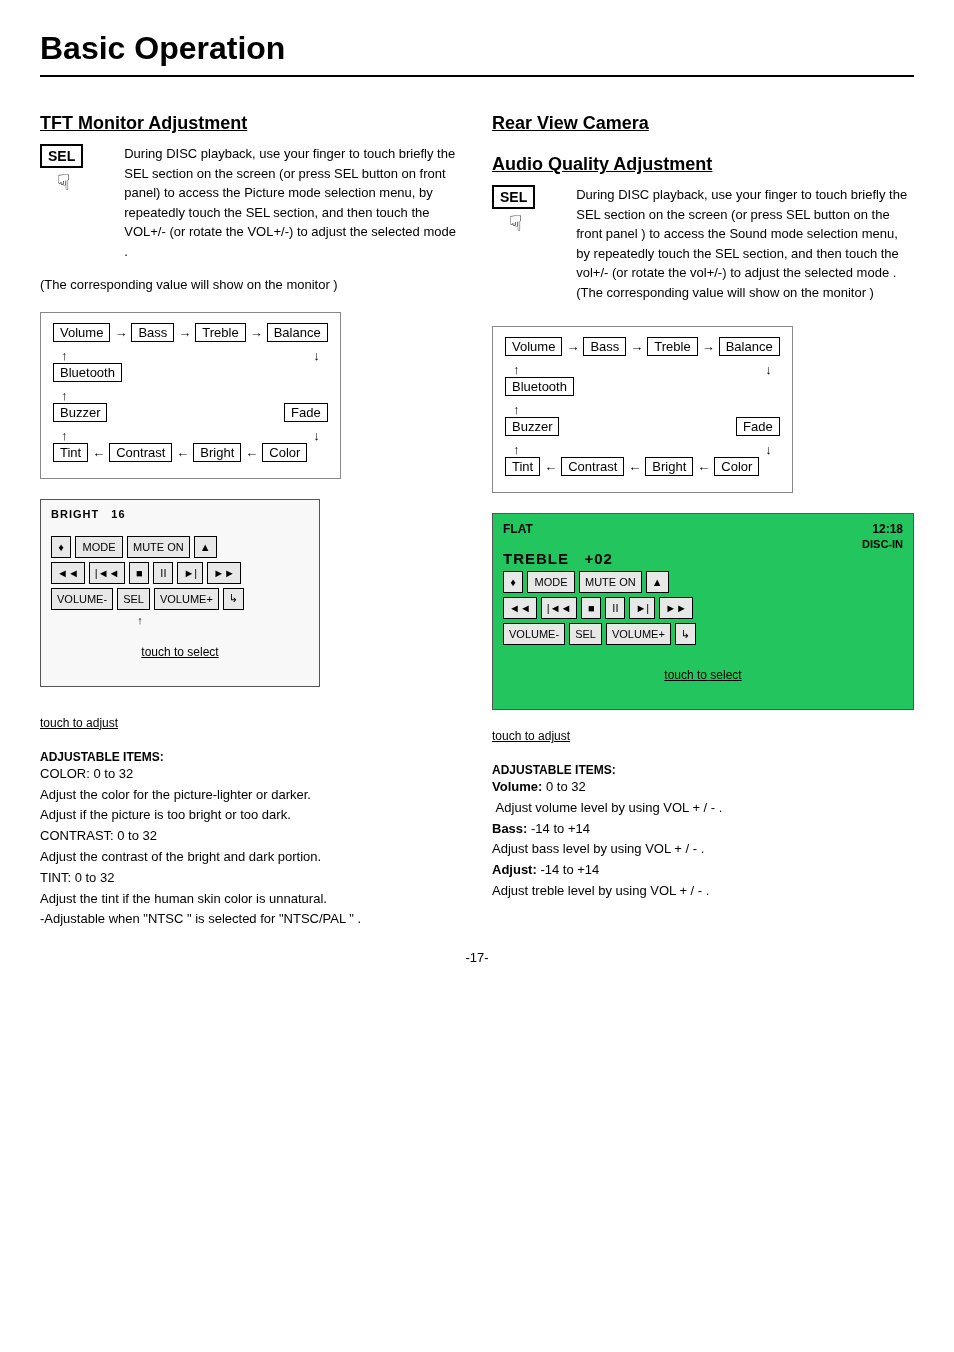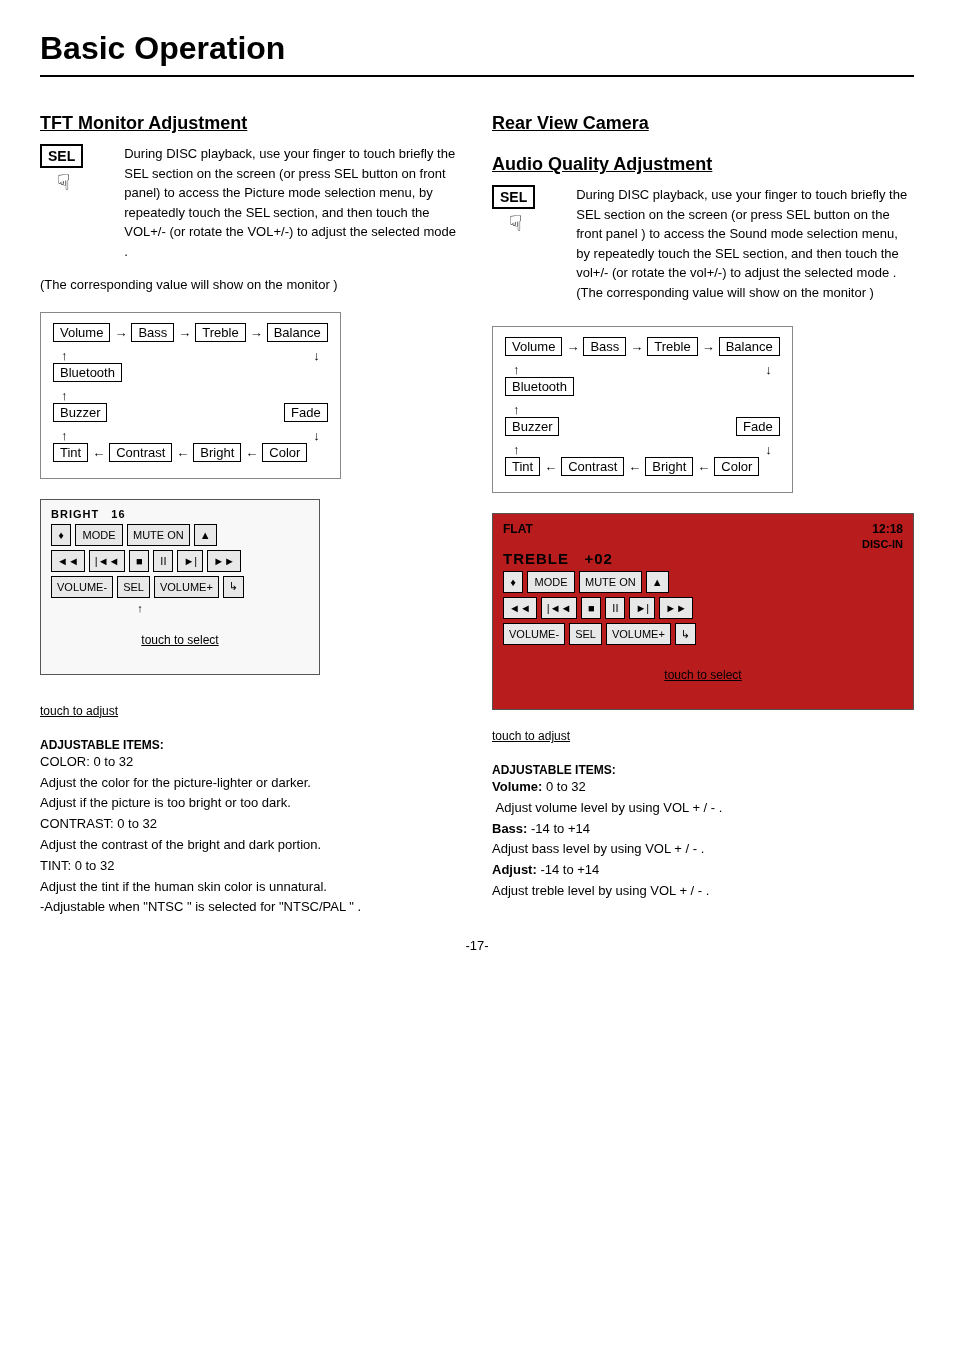--- a/index.html
+++ b/index.html
@@ -104,21 +104,21 @@
     .panel-row {
       display: flex;
       align-items: center;
       gap: 4px;
       margin-bottom: 4px;
     }
     .panel-label {
       font-size: 11px;
       font-weight: bold;
       letter-spacing: 1px;
-      margin-bottom: 4px;
+      margin-bottom: 16px;
     }
     .panel-btn {
       border: 1px solid #000;
       padding: 2px 5px;
       font-size: 11px;
       background: #e8e8e8;
       display: inline-flex;
       align-items: center;
       justify-content: center;
       min-width: 28px;
@@ -154,21 +154,21 @@
       text-align: center;
       margin-top: 20px;
       font-size: 13px;
     }
 
     
     .disc-panel {
       border: 1px solid #555;
       padding: 8px 10px;
       margin: 10px 0;
-      background: #b91c1c;
+      background: #22c55e;
       min-width: 280px;
     }
     .disc-header {
       display: flex;
       justify-content: space-between;
       font-size: 12px;
       font-weight: bold;
       margin-bottom: 2px;
     }
     .disc-in-label {

